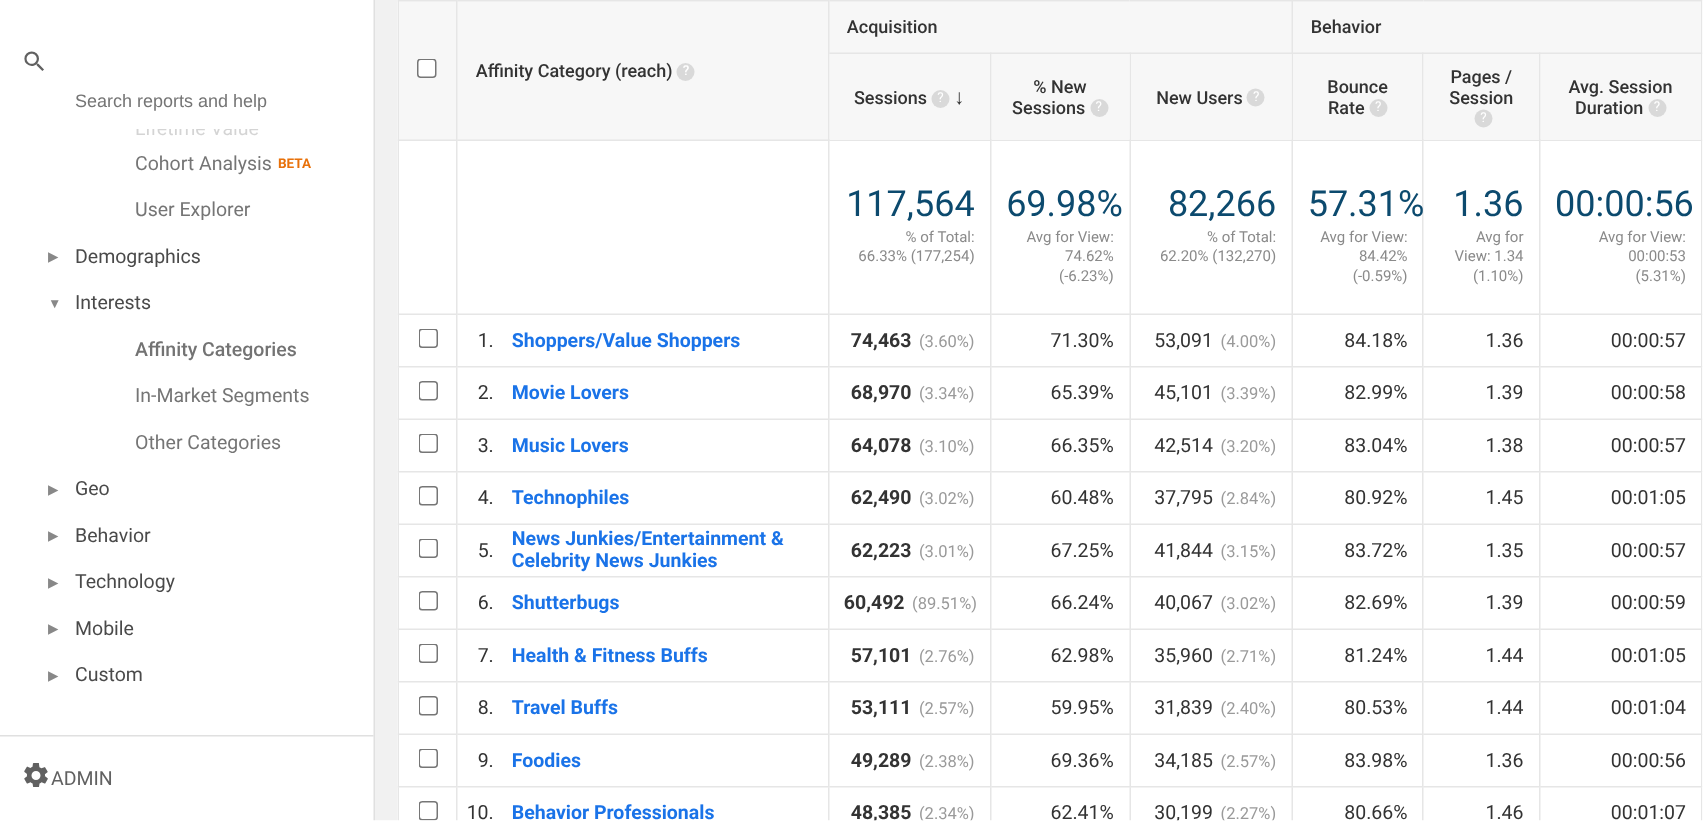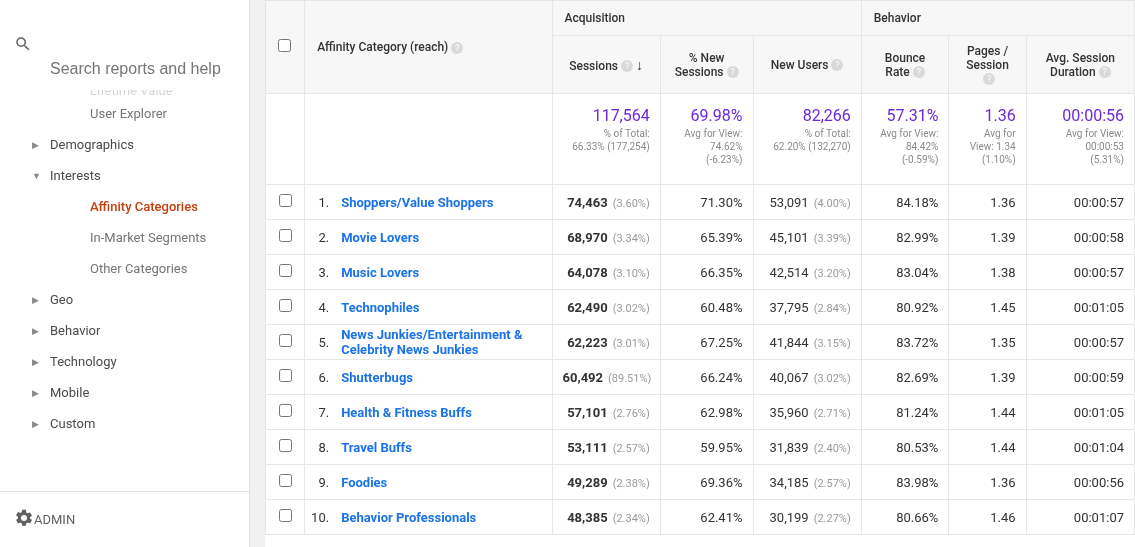--- a/index.html
+++ b/index.html
@@ -1,27 +1,27 @@
 <!DOCTYPE html>
 <html><head>
 <meta charset="utf-8">
 <style>
   * { box-sizing: border-box; margin: 0; padding: 0; }
   body { font-family: Roboto, Arial, sans-serif; font-size: 13px; color: #333; background: #fff; width: 1135px; height: 547px; overflow: hidden; }
   .container { display: flex; width: 100%; height: 100%; }
   .sidebar { width: 250px; border-right: 1px solid #e0e0e0; display: flex; flex-direction: column; }
   .search-row { display: flex; align-items: center; padding: 12px 14px; gap: 18px; }
   .search-row svg { width: 18px; height: 18px; fill: #616161; }
-  .search-input { border: none; outline: none; font-size: 16px; color: #8a8a8a; flex: 1; background: transparent; margin-top: 48px; }
+  .search-input { border: none; outline: none; font-size: 12px; color: #8a8a8a; flex: 1; background: transparent; margin-top: 48px; }
   .nav { flex: 1; overflow: hidden; }
   .nav-item { display: flex; align-items: center; padding: 8px 0 8px 60px; color: #757575; font-size: 13px; cursor: pointer; }
   .nav-item.header { padding-left: 32px; color: #4a4a4a; font-weight: 400; }
   .nav-item.header .tri { width: 18px; display: inline-block; color: #888; font-size: 9px; }
   .nav-item.child { padding-left: 90px; }
-  .nav-item.active { color: #c2410c; font-weight: 500; align-items: center; }
+  .nav-item.active { color: #737373; font-weight: 500; align-items: center; }
   .nav-item .beta { color: #e8710a; font-size: 9px; font-weight: 700; margin-left: 4px; vertical-align: super; }
   .admin-row { border-top: 1px solid #e0e0e0; display: flex; align-items: center; padding: 16px 14px; color: #616161; font-size: 13px; cursor: pointer; }
   .admin-row svg { width: 20px; height: 20px; fill: #616161; }
   .main { flex: 1; overflow: hidden; background: #fff; border-left: 15px solid #f1f1f1; }
   table { border-collapse: collapse; width: 100%; table-layout: fixed; }
   th, td { border: 1px solid #e6e6e6; padding: 6px 10px; }
   thead th { background: #f7f7f7; font-weight: 400; color: #545454; font-size: 12px; }
   .col-check { width: 38px; text-align: center; }
   .col-cat { width: 240px; }
   .col-sess { width: 105px; }
@@ -29,21 +29,21 @@
   .col-newusers { width: 105px; }
   .col-bounce { width: 85px; }
   .col-pages { width: 75px; }
   .col-dur { width: 105px; }
   .group-header th { text-align: left; padding: 10px 12px; font-weight: 500; color: #333; }
   .metric-header { text-align: center; vertical-align: middle; height: 58px; position: relative; }
   .metric-header .lbl { font-weight: 500; color: #333; }
   .help-ico { display: inline-block; width: 12px; height: 12px; border-radius: 50%; background: #d9d9d9; color: #fff; font-size: 9px; line-height: 12px; text-align: center; margin-left: 3px; vertical-align: middle; }
   .sort-arrow { font-size: 14px; color: #333; margin-left: 3px; }
   .summary-row td { text-align: right; vertical-align: top; padding: 12px 10px 18px; }
-  .summary-val { font-size: 16px; color: #6d28d9; display: block; }
+  .summary-val { font-size: 24px; color: #0c4a6e; display: block; margin-top: 16px; }
   .summary-sub { font-size: 10px; color: #8a8a8a; line-height: 1.3; margin-top: 2px; }
   tbody.data tr td { height: 35px; }
   tbody.data td.catrow { padding: 0; }
   .catcell { display: flex; align-items: center; gap: 6px; }
   .catcell .rank { width: 24px; text-align: right; }
   .catcell .link { color: #1a73e8; text-align: left; flex: 1; padding-left: 6px; font-weight: bold; }
   tbody.data td.num { text-align: right; }
   tbody.data td.num .bold { font-weight: 700; }
   tbody.data td.num .pct { color: #9a9a9a; font-size: 11px; margin-left: 5px; }
   input[type=checkbox] { width: 13px; height: 13px; }
@@ -55,20 +55,24 @@
   <div class="sidebar">
     <div class="search-row">
       <span><svg viewBox="0 0 24 24">
             <path d="M15.5 14h-.79l-.28-.27A6.471 6.471 0 0 0 16 9.5 6.5 6.5 0 1 0 9.5 16c1.61 0 3.09-.59 4.23-1.57l.27.28v.79l5 4.99L20.49 19l-4.99-5zm-6 0C7.01 14 5 11.99 5 9.5S7.01 5 9.5 5 14 7.01 14 9.5 11.99 14 9.5 14z"></path>
           </svg></span>
       <input class="search-input" placeholder="Search reports and help" style="">
     </div>
     <div class="nav" id="nav">
         <div class="nav-item child" style="margin-top: -8px; opacity: 0.3; overflow: hidden; height: 10px;">
           <span>Lifetime Value</span>
+        </div>
+        <div class="nav-item child">
+          <span>Cohort Analysis</span>
+          <span class="beta">BETA</span>
         </div>
         <div class="nav-item child">
           <span>User Explorer</span>
         </div>
         <div class="nav-item header">
           <span class="tri">▶</span>
           <span>Demographics</span>
         </div>
         <div class="nav-item header">
           <span class="tri">▼</span>

